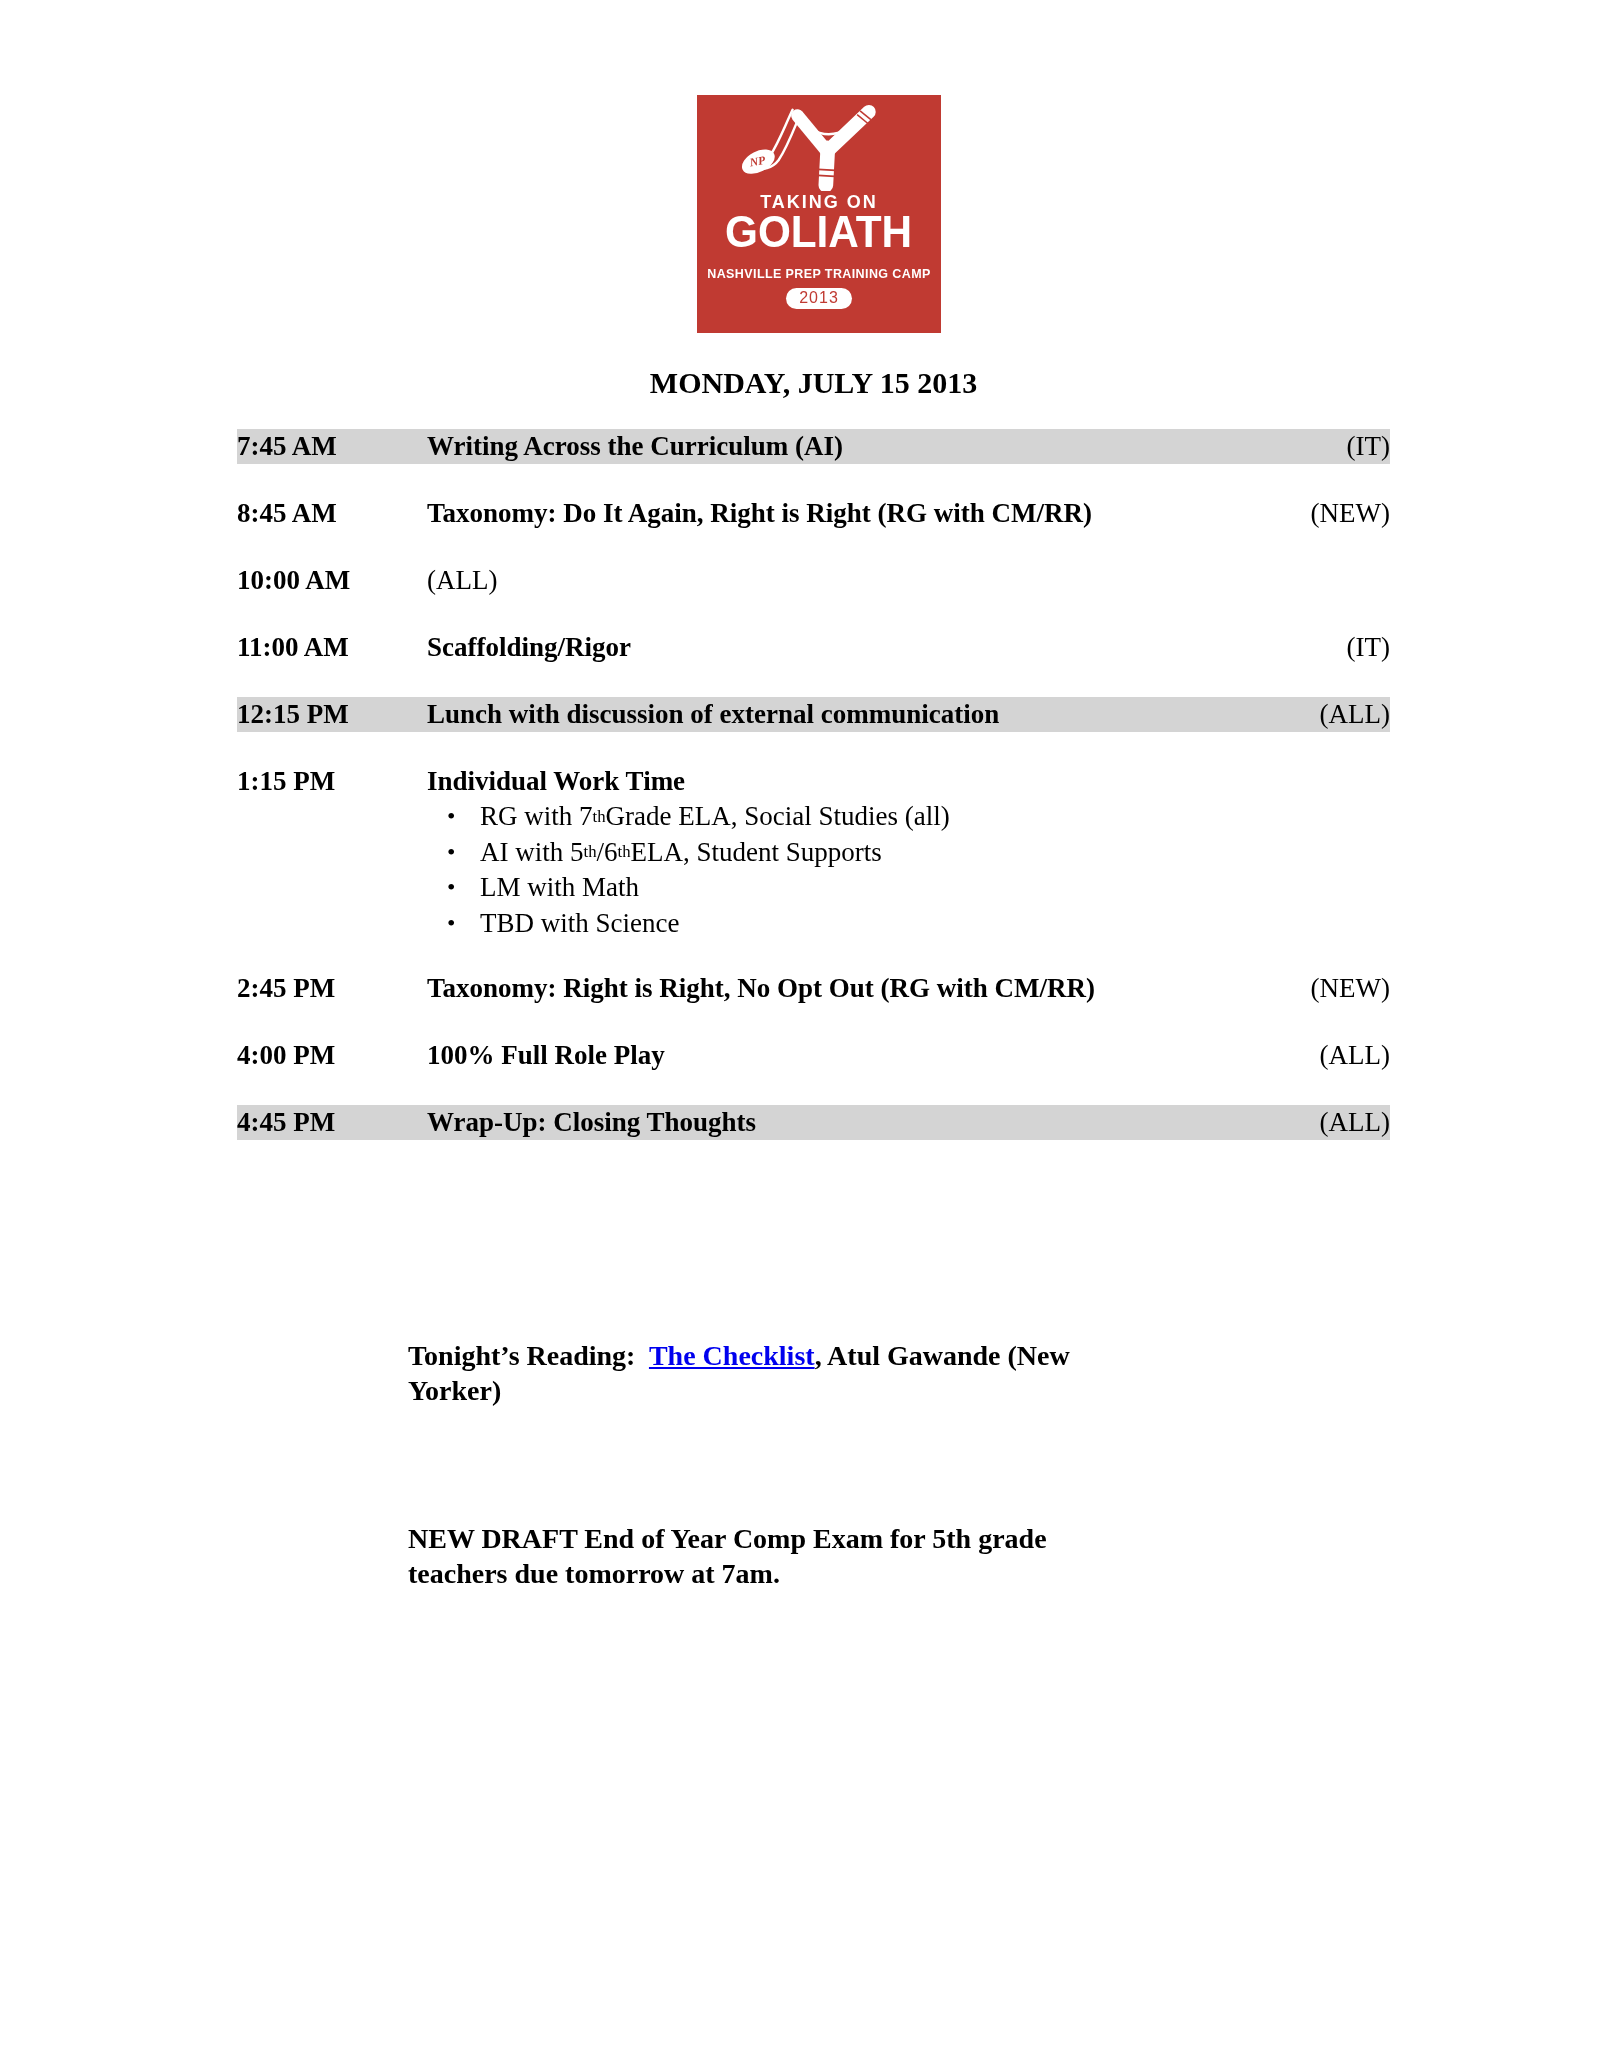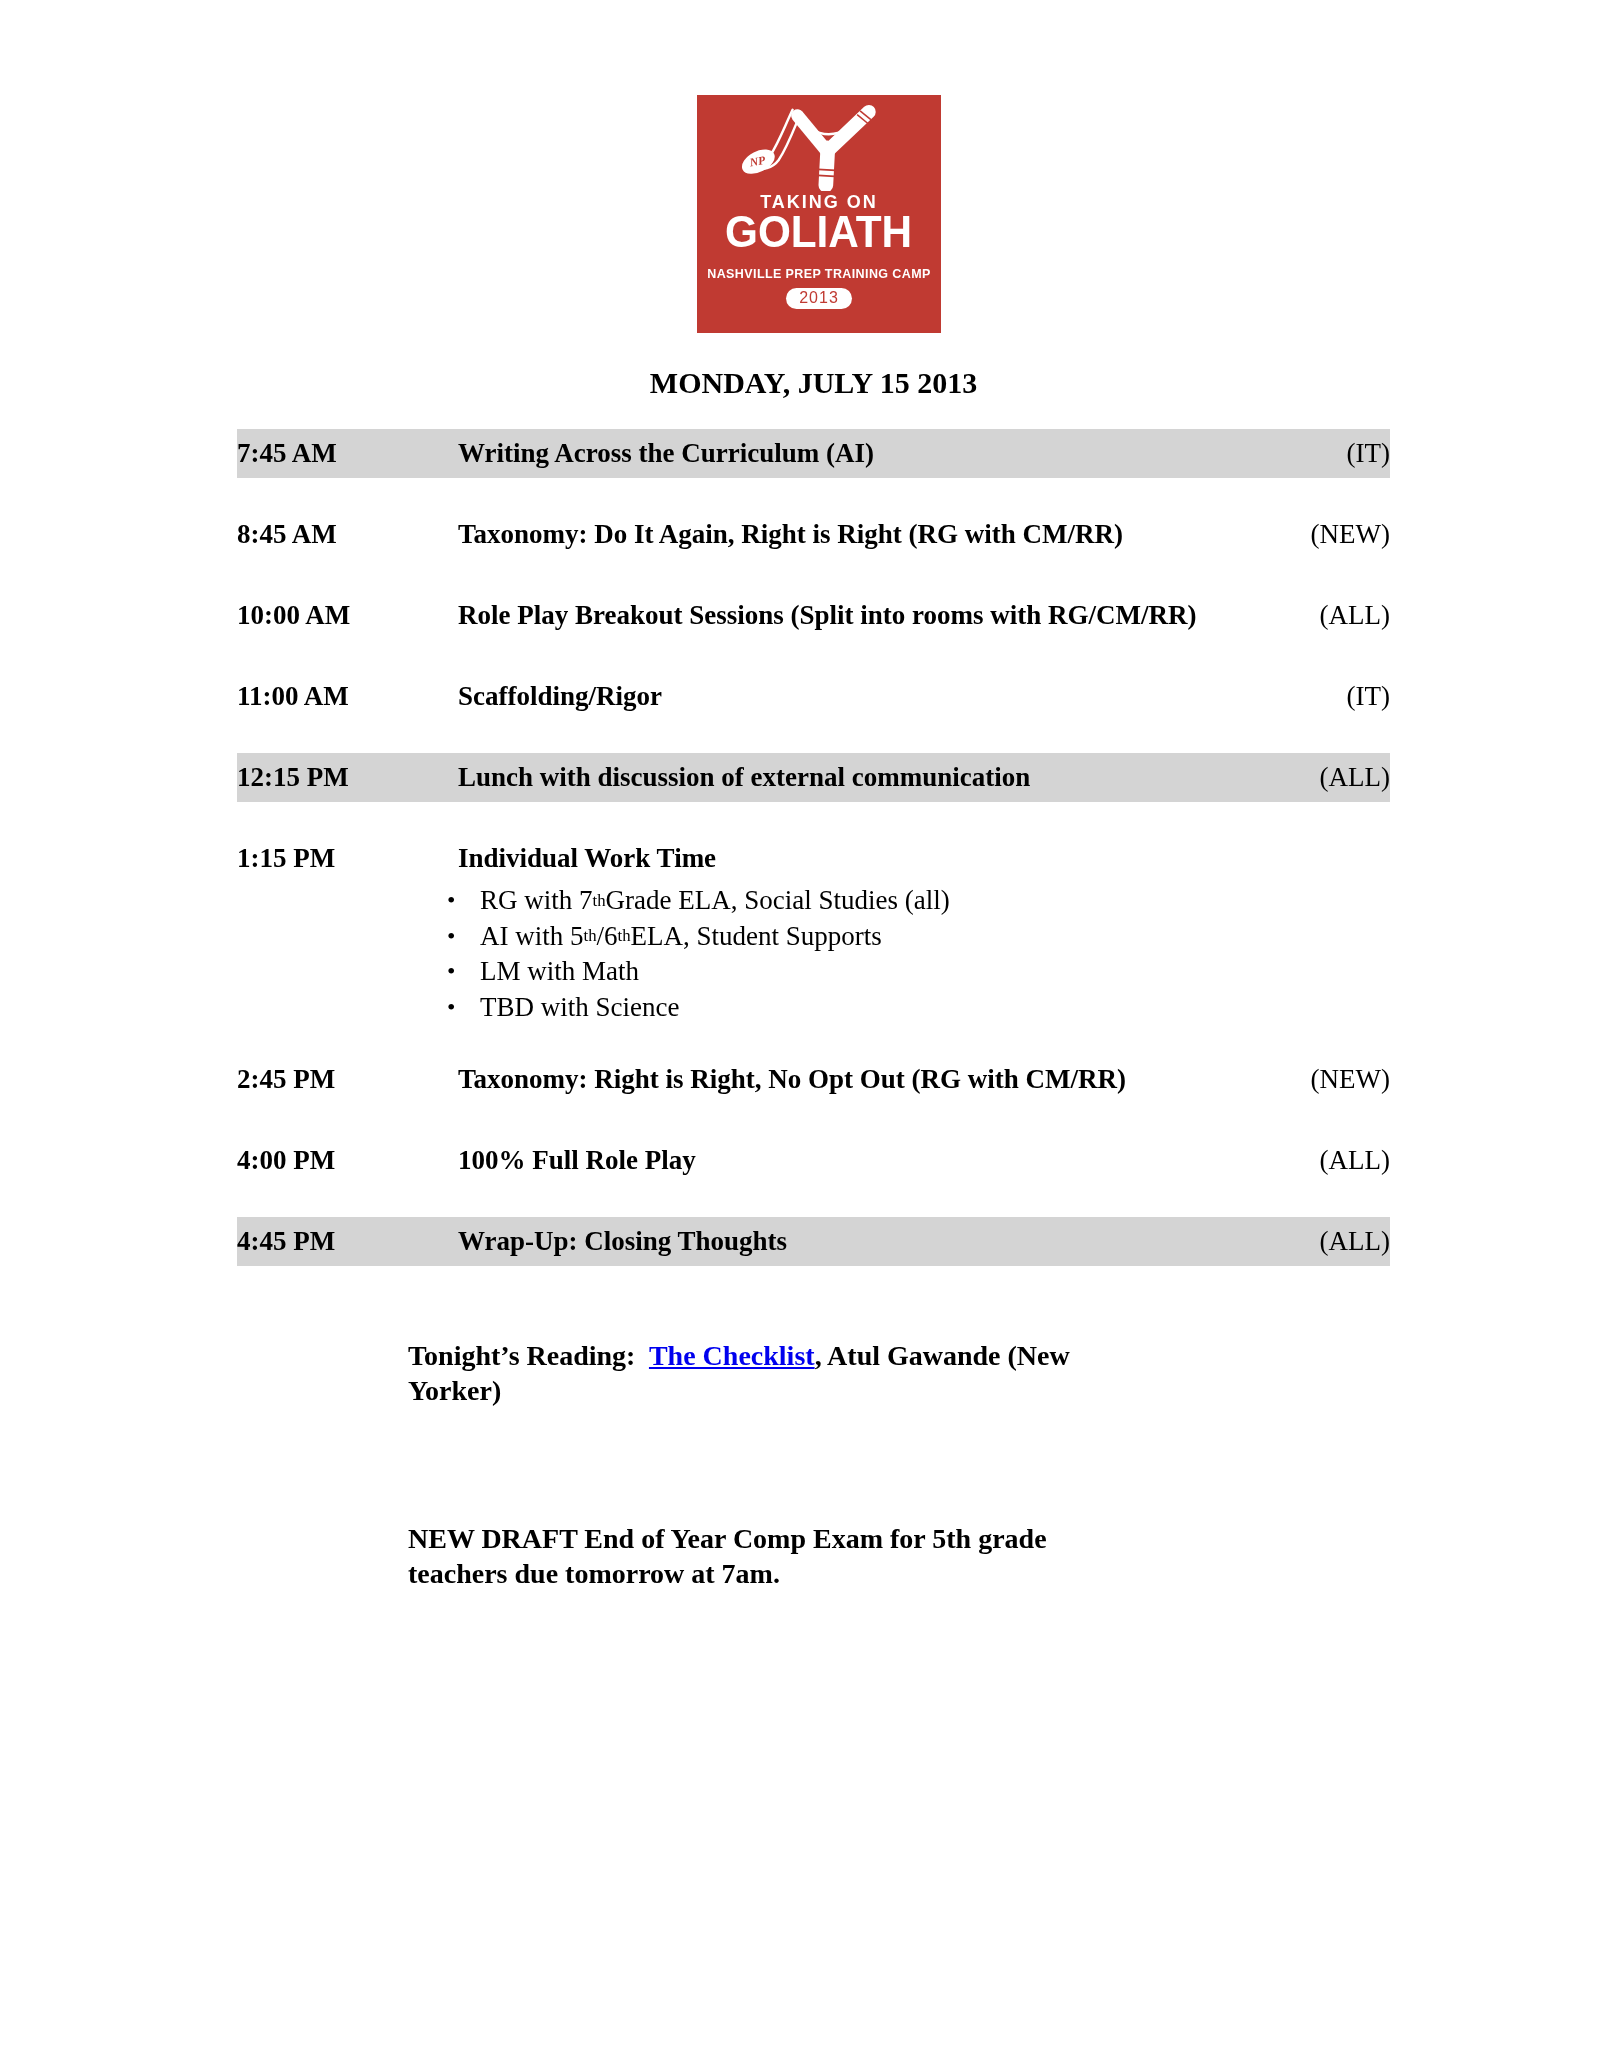--- a/index.html
+++ b/index.html
@@ -38,22 +38,22 @@
 
   
   .doc-title{
     position:absolute;left:237px;top:366px;width:1153px;
     text-align:center;font-weight:bold;font-size:30px;
   }
 
   
   .schedule{position:absolute;left:237px;top:429px;width:1153px;}
   .row{
-    display:flex;align-items:center;height:49px;margin-bottom:32px;
-    font-size:27px;font-weight:bold;gap:31px;
+    display:flex;align-items:center;height:35px;margin-bottom:32px;
+    font-size:27px;font-weight:bold;
   }
   .row.hl{background:var(--hl,#d4d4d4);}
   .row.mb0{margin-bottom:0;}
   .row .time{flex:none;width:190px;}
   .row .rtitle{flex:1;}
   .row .tag{flex:none;font-weight:normal;}
 
   .bullets{
     list-style:none;margin:0 0 30px 0;padding:0;
     font-size:27px;font-weight:normal;
@@ -120,21 +120,20 @@
     </div>
 
     <div class="row">
       <span class="time">8:45 AM</span>
       <span class="rtitle">Taxonomy:  Do It Again, Right is Right (RG with CM/RR)</span>
       <span class="tag">(NEW)</span>
     </div>
 
     <div class="row">
       <span class="time">10:00 AM</span>
-      <span class="rtitle">Role Play Breakout Sessions (Split into rooms with RG/CM/RR)</span>
       <span class="tag">(ALL)</span>
     </div>
 
     <div class="row">
       <span class="time">11:00 AM</span>
       <span class="rtitle">Scaffolding/Rigor</span>
       <span class="tag">(IT)</span>
     </div>
 
     <div class="row hl">

